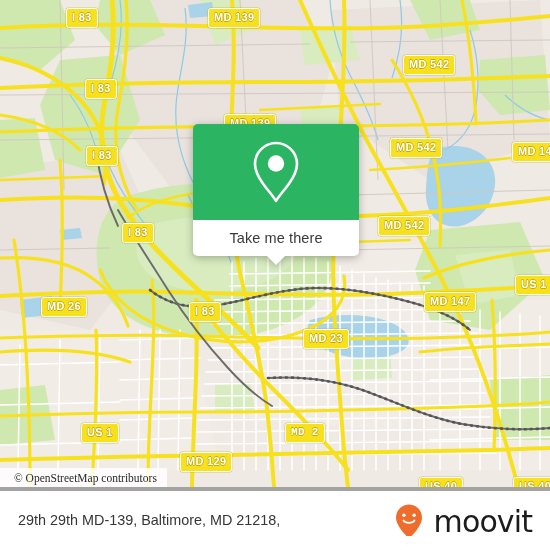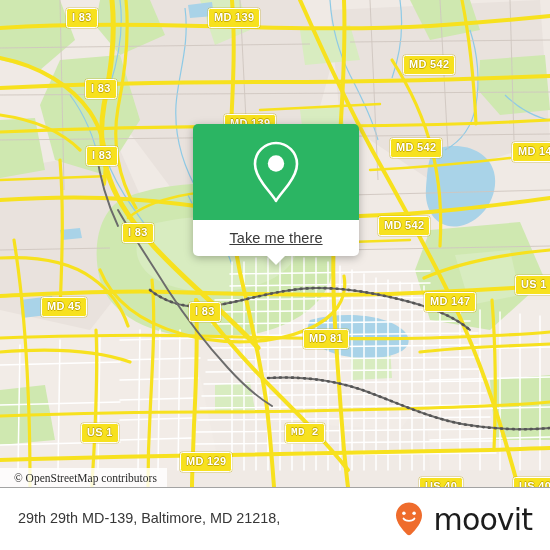--- a/index.html
+++ b/index.html
@@ -82,21 +82,20 @@
     display: flex;
     align-items: center;
     justify-content: center;
     position: relative;
   }
   #card-label {
     font-size: 14.5px;
     color: #3a3a3a;
     font-family: "Liberation Sans", sans-serif;
     letter-spacing: 0.1px;
-    text-decoration: underline;
   }
   #card-tail {
     position: absolute;
     left: 50%;
     bottom: -9px;
     margin-left: -10px;
     width: 0; height: 0;
     border-left: 10px solid transparent;
     border-right: 10px solid transparent;
     border-top: 10px solid #ffffff;
@@ -125,21 +124,21 @@
     left: 0;
     top: 487px;
     width: 550px;
     height: 63px;
     background: #ffffff;
     display: flex;
     align-items: center;
     justify-content: space-between;
     box-sizing: border-box;
     padding: 0 18px 0 18px;
-    border-top: 1px solid #a3a3a3;
+    border-top: 4px solid #a3a3a3;
   }
   #footer-address {
     font-size: 14.4px;
     line-height: 1.33;
     color: #373737;
     font-family: "Liberation Sans", sans-serif;
     max-width: 390px;
   }
   #footer-address .line { display: block; }
   #moovit-logo {
@@ -404,25 +403,25 @@
         <div class="shield" style="left: 66px; top: 8px;">I 83</div>
         <div class="shield" style="left: 208px; top: 8px;">MD 139</div>
         <div class="shield" style="left: 403px; top: 55px;">MD 542</div>
         <div class="shield" style="left: 85px; top: 79px;">I 83</div>
         <div class="shield" style="left: 224px; top: 114px;">MD 139</div>
         <div class="shield" style="left: 86px; top: 146px;">I 83</div>
         <div class="shield" style="left: 390px; top: 138px;">MD 542</div>
         <div class="shield" style="left: 512px; top: 142px;">MD 14</div>
         <div class="shield" style="left: 122px; top: 223px;">I 83</div>
         <div class="shield" style="left: 378px; top: 216px;">MD 542</div>
-        <div class="shield" style="left: 41px; top: 297px;">MD 45</div>
+        <div class="shield" style="left: 41px; top: 297px;">MD 26</div>
         <div class="shield" style="left: 189px; top: 302px;">I 83</div>
         <div class="shield" style="left: 396px; top: 292px; margin-left: 28px;">MD 147</div>
         <div class="shield" style="left: 515px; top: 275px;">US 1</div>
-        <div class="shield" style="left: 303px; top: 329px;">MD 81</div>
+        <div class="shield" style="left: 303px; top: 329px;">MD 23</div>
         <div class="shield" style="left: 81px; top: 423px;">US 1</div>
         <div class="shield" style="left: 180px; top: 416px; margin-top: 36px;">MD 129</div>
         <div class="shield" style="left: 285px; top: 423px; font-family: Liberation Mono, monospace;">MD 2</div>
         <div class="shield" style="left: 419px; top: 477px;">US 40</div>
         <div class="shield" style="left: 513px; top: 477px;">US 40</div>
       </div>
 
     <div id="attribution">
       <span>© OpenStreetMap contributors</span>
     </div>

